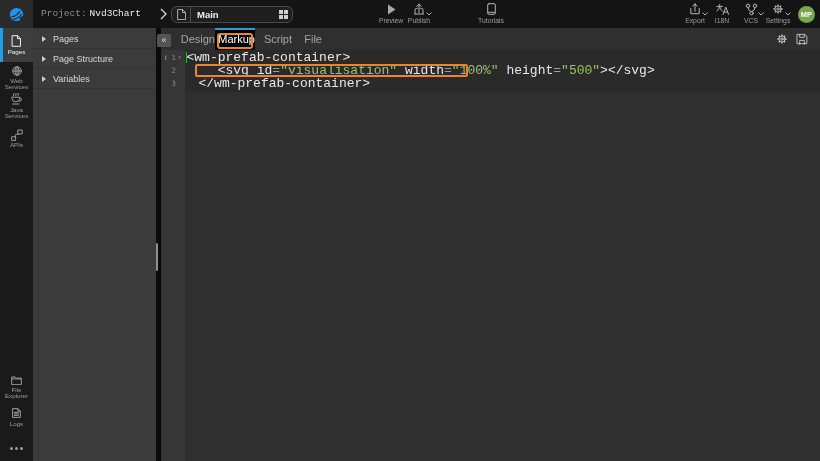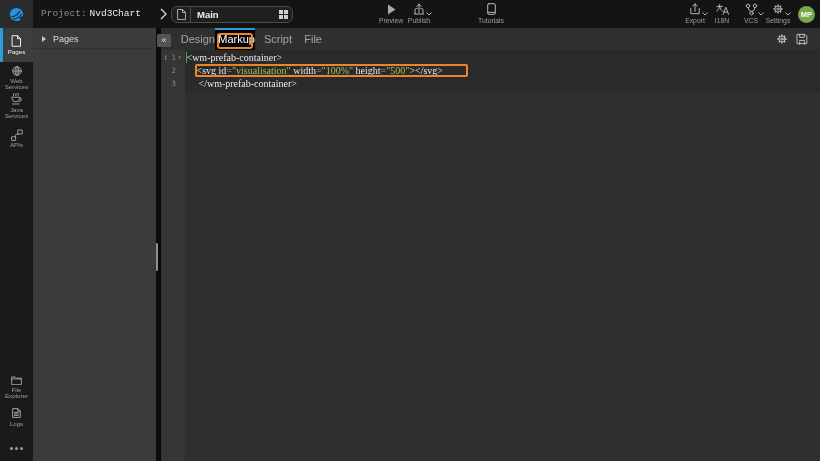--- a/index.html
+++ b/index.html
@@ -92,21 +92,21 @@
   #code-region { position:absolute; left:0; top:22px; right:0; bottom:0; background:#2f2f2f; }
   #gutter { position:absolute; left:1px; top:0; bottom:0; width:23px; background:#363636; }
   #code-block-bg { position:absolute; left:24px; right:0; top:0; height:42px; background:#2a2a2a; }
   .gut-row { position:absolute; left:0; width:23px; height:13px; line-height:13px;
              font-family:"DejaVu Sans Mono", monospace; font-size:7.3px; color:#8f8f8f; }
   .gut-num { position:absolute; left:0; top:0; width:14px; text-align:right; }
   .gut-info { position:absolute; left:2.5px; top:0; font-family:"DejaVu Serif", serif;
               font-style:italic; font-size:8px; color:#9a9a9a; }
   .gut-fold { position:absolute; left:16px; top:0; font-size:5.5px; color:#9a9a9a; }
   .code-line { position:absolute; left:24px; right:0; height:13px; line-height:13px;
-               font-family:Liberation Serif, serif; font-size:10px; white-space:pre;
+               font-family:Liberation Mono, monospace; font-size:13px; white-space:pre;
                padding-left:1.5px; }
   .tk-tag, .tk-attr, .tk-plain { color:#e8e8e8; }
   .tk-eq  { color:#9a9a9a; }
   .tk-str { color:#9dc360; }
   #code-cursor { position:absolute; left:25px; top:1.5px; width:1px; height:11.5px; background:#3fae49; }
 
   
   .annotation { position:absolute; border:2px solid #ee8428; pointer-events:none; }
   #ann-markup-tab { left:216.5px; top:32.5px; width:36.5px; height:16px; border-radius:3px; }
   #ann-code-line  { left:195px;   top:63.5px; width:273px;  height:13.5px; border-radius:2px; }
@@ -317,20 +317,28 @@
       <i></i>
         <i></i>
         <i></i>
     </div>
   </div>
 
   <div id="panel">
       <div class="panel-row">
         <span class="panel-caret"></span>
         <span class="panel-label">Pages</span>
+      </div>
+      <div class="panel-row">
+        <span class="panel-caret"></span>
+        <span class="panel-label">Page Structure</span>
+      </div>
+      <div class="panel-row">
+        <span class="panel-caret"></span>
+        <span class="panel-label">Variables</span>
       </div>
     </div>
 
   <div id="v-divider"></div>
   <div id="panel-scroll-thumb"></div>
 
   <div id="editor">
     <div id="editor-toolbar">
       <div id="ed-tabs">
           <div class="ed-tab tab-design">Design</div>

